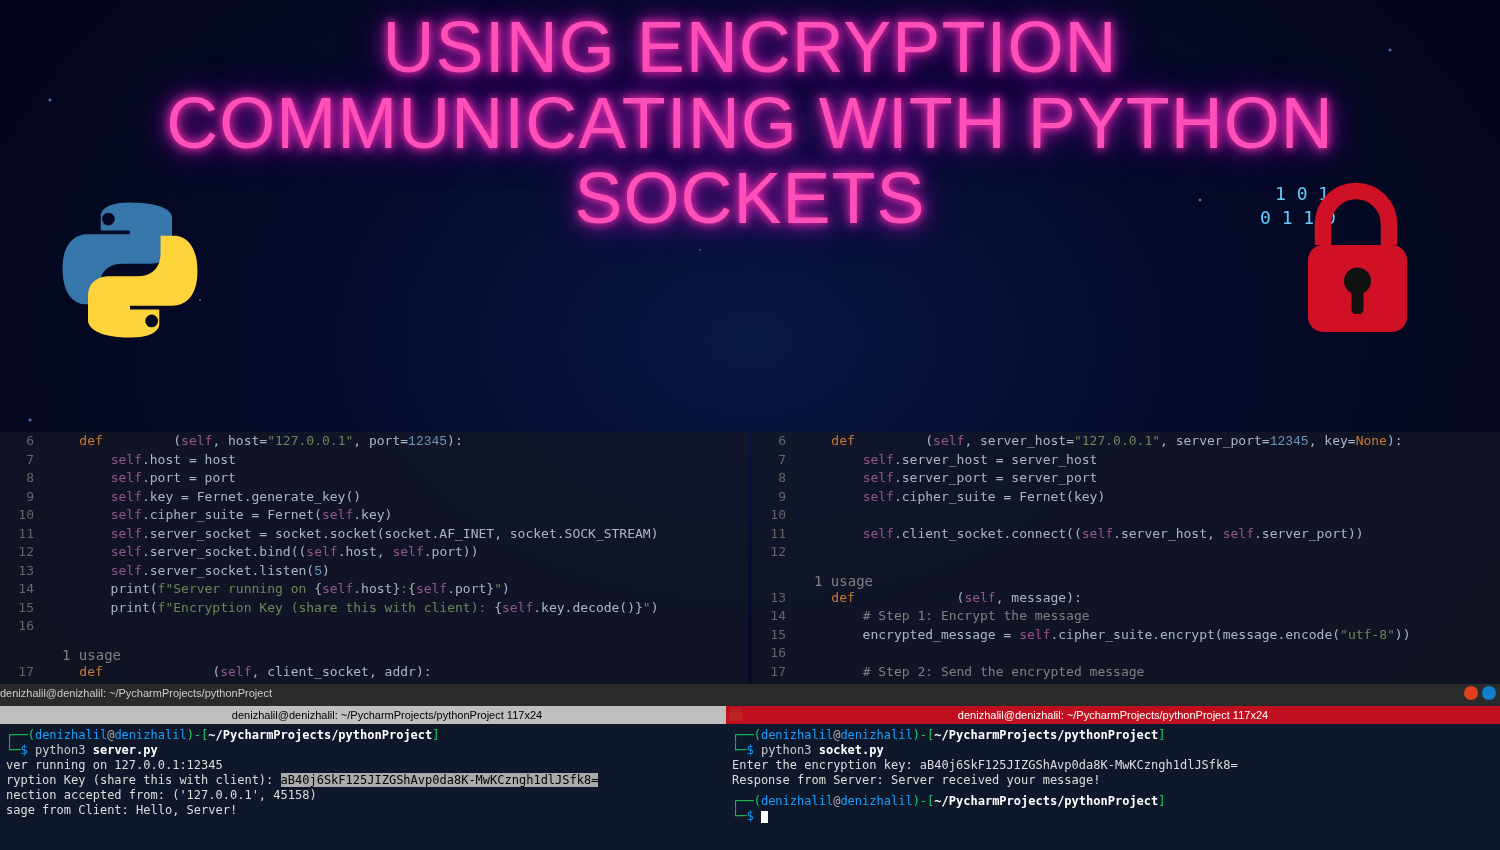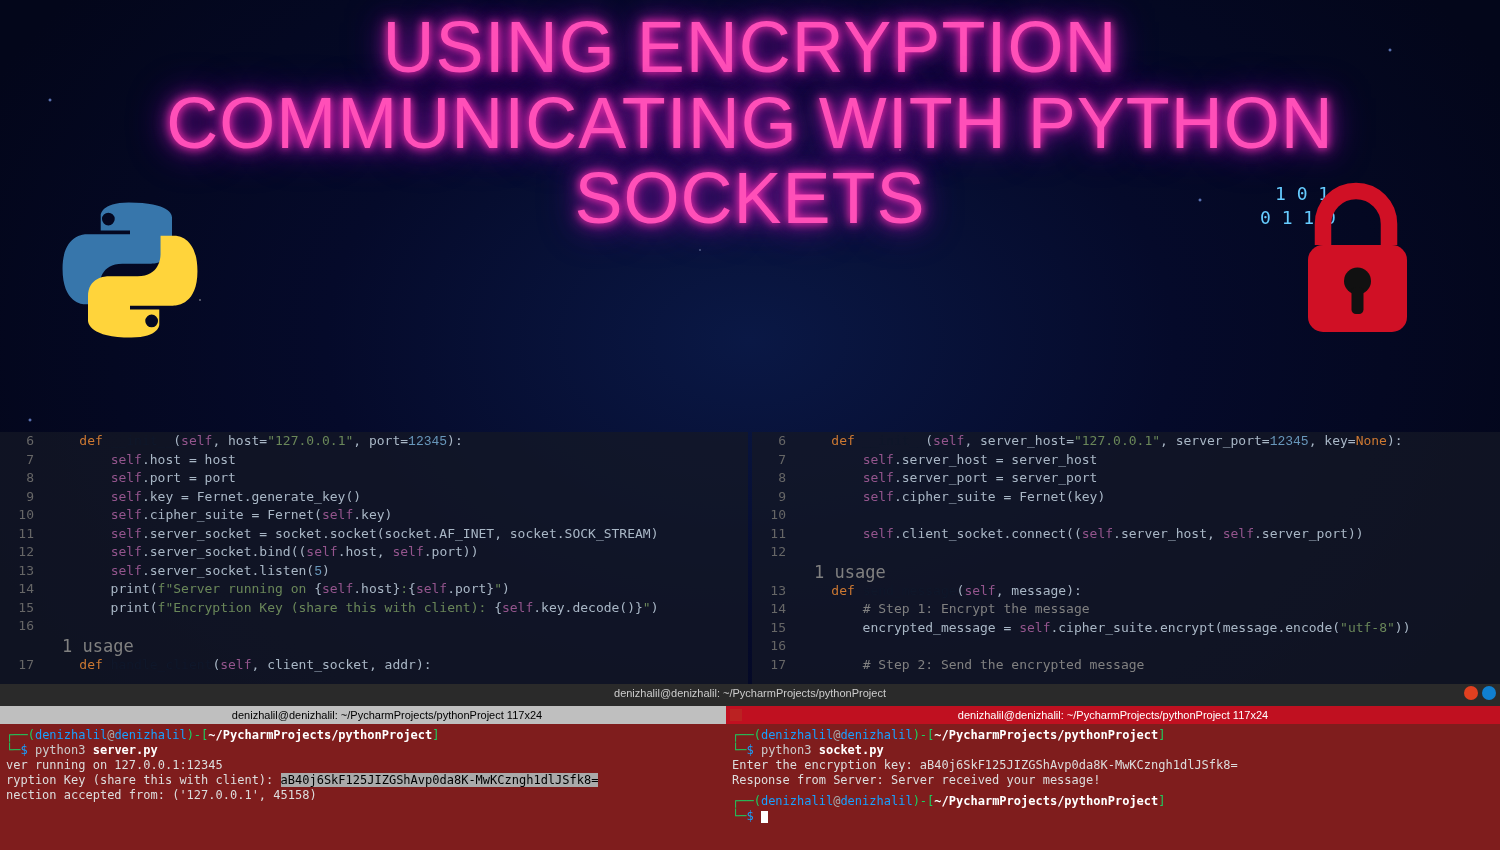--- a/index.html
+++ b/index.html
@@ -26,28 +26,28 @@
   text-shadow: 0 0 8px #ff2fb0, 0 0 16px #c020a0, 0 0 28px #8010a0, 0 0 40px #6000a0;
 }
 .python-logo { position:absolute; left:60px; top:200px; }
 .lock-icon { position:absolute; right:60px; top:170px; }
 .code-panes { position:absolute; left:0; right:0; top:432px; bottom:0; display:flex; }
 .pane { flex:1; background:rgba(20,24,38,.75); font-family:Consolas,Menlo,monospace; font-size:13px; overflow:hidden; position:relative; }
 .pane + .pane { margin-left:4px; }
 .code-line { display:flex; height:18.5px; line-height:18.5px; }
 .gutter { width:48px; text-align:right; color:#666; padding-right:14px; user-select:none; }
 .code-text { white-space:pre; color:#a9b7c6; }
-.kw { color:#cc7832; } .fn { color:#0f172a; } .str { color:#6a8759; } .num { color:#6897bb;font-family:Liberation Mono, monospace; } .self { color:#94558d; } .cm { color:#808080; } .usage { color:#808080; font-size:17px; padding-left:62px; }
-.term-tabs { position:absolute; left:0; right:0; top:684px; height:32px; background:#2a2a2a; color:#ccc; font:11px sans-serif; text-align:center; line-height:18px; border-bottom:1px solid #555; z-index:3;}
+.kw { color:#cc7832; } .fn { color:#0f172a; } .str { color:#6a8759; } .num { color:#6897bb;font-family:Liberation Mono, monospace; } .self { color:#94558d; } .cm { color:#808080; } .usage { color:#808080; font-size:14px; padding-left:62px;margin-top:11px; }
+.term-tabs { position:absolute; left:0; right:0; top:684px; height:32px; background:#2a2a2a; color:#ccc; font:11px sans-serif; text-align:left; line-height:18px; border-bottom:1px solid #555; z-index:3;}
 .term-left-header { position:absolute; left:0; right:726px; top:706px; height:18px; background:#bfbfbf; color:#000; font:11px sans-serif; text-align:center; line-height:18px; z-index:3;}
 .term-right-header { position:absolute; left:726px; right:0; top:706px; height:18px; background:#c01020; color:#fff; font:11px sans-serif; text-align:center; line-height:18px; z-index:3;}
 .term-right-header .red-square{ position:absolute;left:4px;top:3px;width:12px;height:12px;background:#b22;}
 .tab-close { position:absolute; right:22px; top:2px; width:14px; height:14px; border-radius:50%; background:#e04020;}
 .tab-max { position:absolute; right:4px; top:2px; width:14px; height:14px; border-radius:50%; background:#1080d0;}
-.terminal { position:absolute; top:724px; bottom:0; background:#7f1d1d; font:12px Consolas,monospace; color:#ddd; padding:4px 6px; z-index:3; line-height:15px;}
+.terminal { position:absolute; top:724px; bottom:0; background:#0f172a; font:12px Consolas,monospace; color:#ddd; padding:4px 6px; z-index:3; line-height:15px;}
 .term-left { left:0; right:728px; }
 .term-right { left:726px; right:0; }
 .tl-user { color:#18a0ff; } .tl-at{color:#aaa;} .tl-host{color:#18a0ff;} .tl-path{color:#fff;font-weight:bold;} .tl-br{color:#1bd060;} .tl-prompt{color:#18a0ff;}
 .tl-hi { background:#aaa; color:#000; }
 .tl-cursor { background:#fff; display:inline-block; width:7px; height:12px; vertical-align:middle;}
 </style>
 </head>
 <body>
 
 <div class="stars"></div>
@@ -185,20 +185,21 @@
   <span class="red-square"></span>
   <span>denizhalil@denizhalil: ~/PycharmProjects/pythonProject 117x24</span>
 </div>
 
 <div class="terminal term-left" id="terml">
     <div><span class="tl-br">┌──(</span><span class="tl-user">denizhalil</span><span class="tl-at">@</span><span class="tl-host">denizhalil</span><span class="tl-br">)-[</span><span class="tl-path">~/PycharmProjects/pythonProject</span><span class="tl-br">]</span></div>
     <div><span class="tl-br">└─</span><span class="tl-prompt">$ </span><span style="color:#ccc">python3</span><span style="color:#fff;font-weight:bold"> server.py</span></div>
     <div>ver running on 127.0.0.1:12345</div>
     <div>ryption Key (share this with client): <span class="tl-hi">aB40j6SkF125JIZGShAvp0da8K-MwKCzngh1dlJSfk8=</span></div>
     <div>nection accepted from: ('127.0.0.1', 45158)</div>
+    <div>sage from Client: Hello, Server!</div>
   </div>
 <div class="terminal term-right" id="termr">
     <div><span class="tl-br">┌──(</span><span class="tl-user">denizhalil</span><span class="tl-at">@</span><span class="tl-host">denizhalil</span><span class="tl-br">)-[</span><span class="tl-path">~/PycharmProjects/pythonProject</span><span class="tl-br">]</span></div>
     <div><span class="tl-br">└─</span><span class="tl-prompt">$ </span><span style="color:#ccc">python3</span><span style="color:#fff;font-weight:bold"> socket.py</span></div>
     <div>Enter the encryption key: aB40j6SkF125JIZGShAvp0da8K-MwKCzngh1dlJSfk8=</div>
     <div>Response from Server: Server received your message!</div>
     <div style="height:6px"></div>
     <div><span class="tl-br">┌──(</span><span class="tl-user">denizhalil</span><span class="tl-at">@</span><span class="tl-host">denizhalil</span><span class="tl-br">)-[</span><span class="tl-path">~/PycharmProjects/pythonProject</span><span class="tl-br">]</span></div>
     <div><span class="tl-br">└─</span><span class="tl-prompt">$ </span><span class="tl-cursor"></span></div>
   </div>

